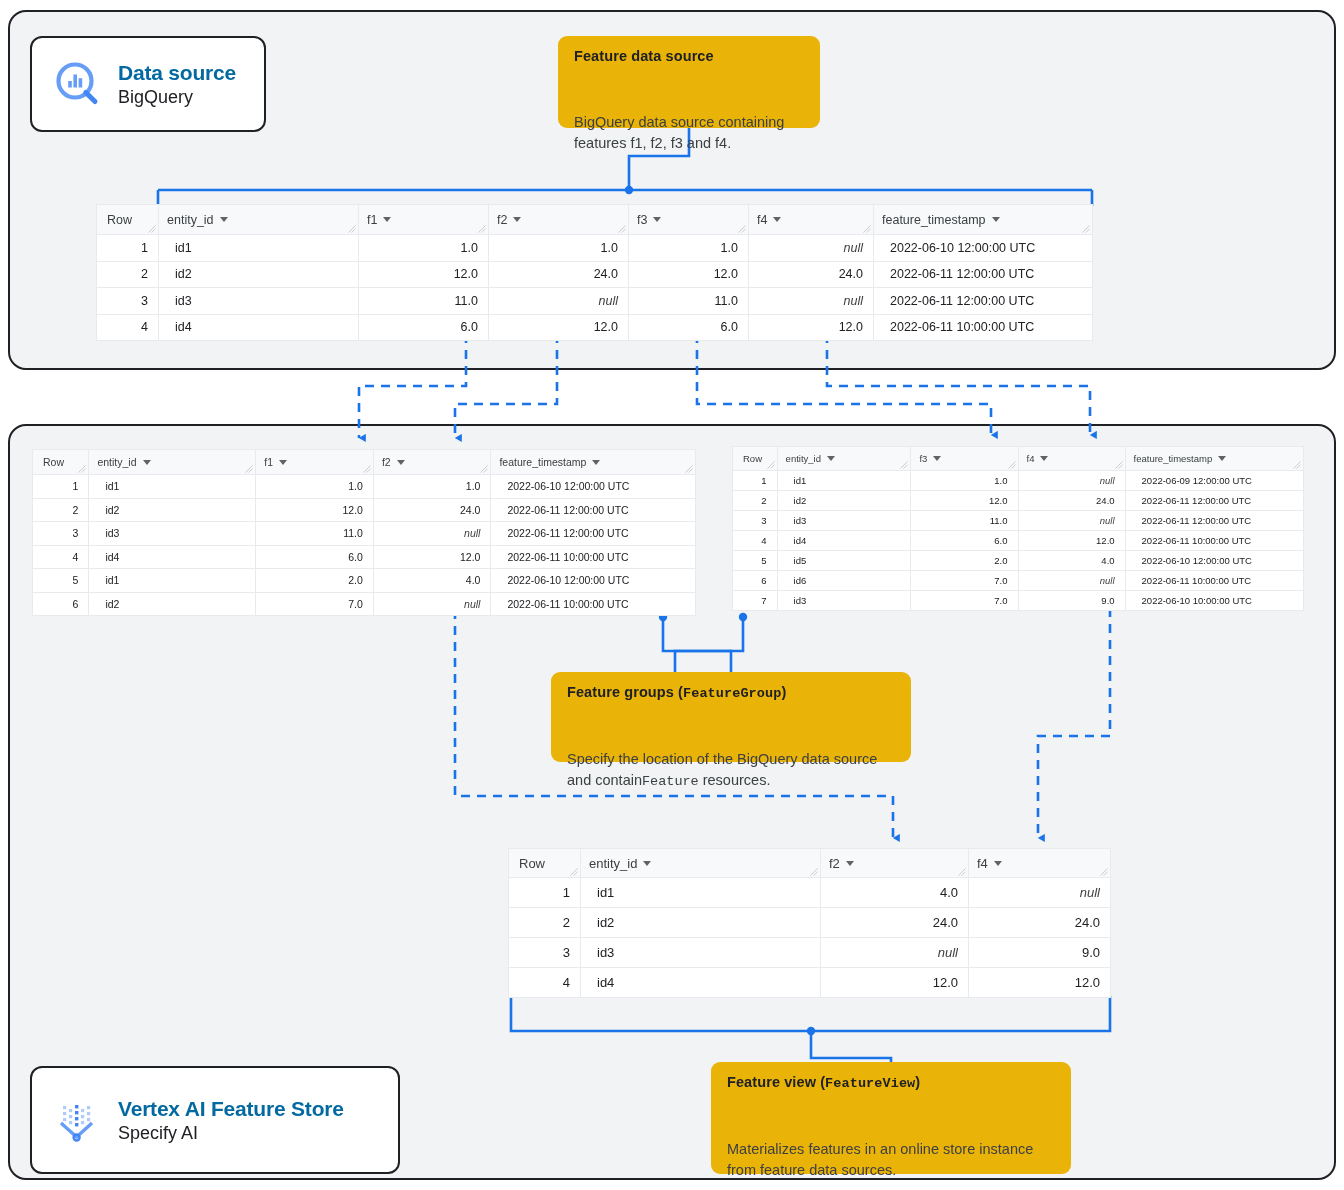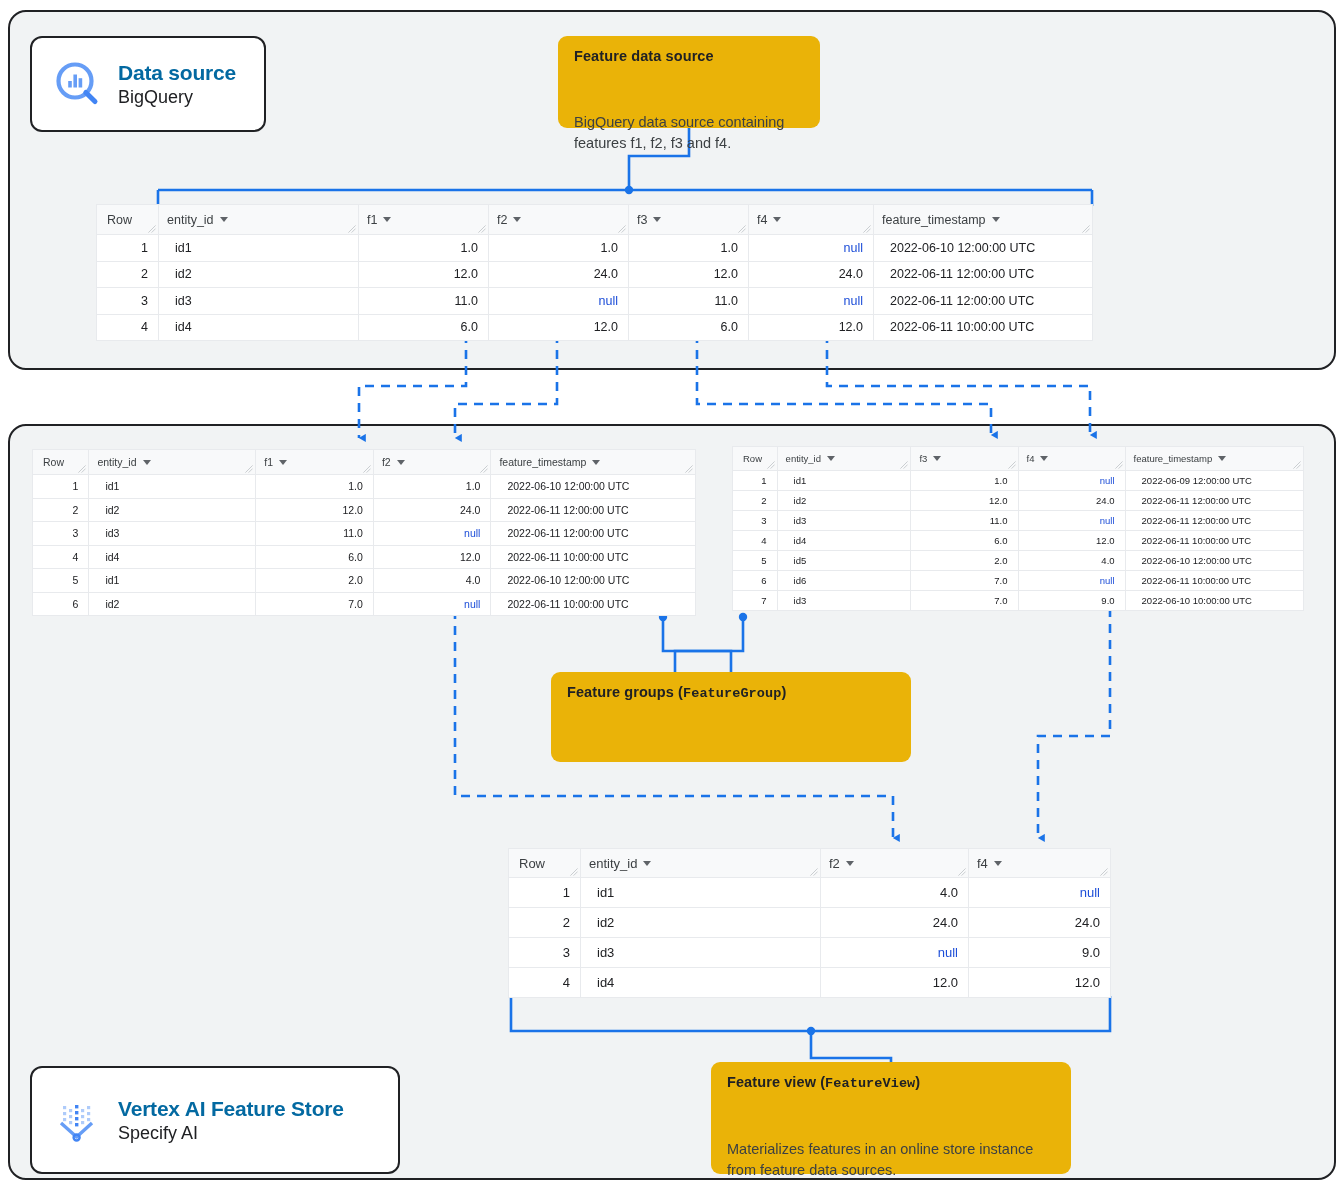--- a/index.html
+++ b/index.html
@@ -82,21 +82,21 @@
     border-top:5.5px solid #5f6368; display:inline-block;
   }
   .tbl thead th .grip {
     position:absolute; right:2px; bottom:1px; width:8px; height:8px; opacity:.55;
   }
   .tbl thead th.th-row .hdr { padding-left:10px; }
   .tbl tbody td { color:#202124; vertical-align:middle; }
   .tbl td.c-row { text-align:right; padding-right:10px; color:#202124; }
   .tbl td.c-num { text-align:right; padding-right:10px; }
   .tbl td.c-txt { text-align:left;  padding-left:16px; }
-  .tbl td.c-null { text-align:right; padding-right:10px; color:#1d4ed8; }
+  .tbl td.c-null { text-align:right; padding-right:10px; color:#404040; font-style:italic; }
 
   
   #table-source { left:96px; top:204px; width:996px; }
   #table-source thead th { height:30px; font-size:12.5px; }
   #table-source tbody td { height:26.5px; font-size:12.5px; }
 
   
   #table-fg1 { left:32px; top:449px; width:664px; }
   #table-fg1 thead th { height:25px; font-size:10.5px; }
   #table-fg1 tbody td { height:23.5px; font-size:10.5px; }
@@ -223,20 +223,21 @@
     </span>
   </div>
 
   <div class="callout" id="callout-featuredatasource">
     <div class="co-title">Feature data source</div>
     <div class="co-body">BigQuery data source containing features f1, f2, f3 and f4.</div>
   </div>
 
   <div class="callout" id="callout-featuregroups">
     <div class="co-title"><span>Feature groups (</span><span class="mono">FeatureGroup</span><span>)</span></div>
+    <div class="co-body"><span>Specify the location of the BigQuery data source and contain</span><span class="mono">Feature</span><span> resources.</span></div>
   </div>
 
   <div class="callout" id="callout-featureview">
     <div class="co-title"><span>Feature view (</span><span class="mono">FeatureView</span><span>)</span></div>
     <div class="co-body">Materializes features in an online store instance from feature data sources.</div>
   </div>
 
   <table class="tbl" id="table-source">
       <colgroup>
         <col style="width:62px">

